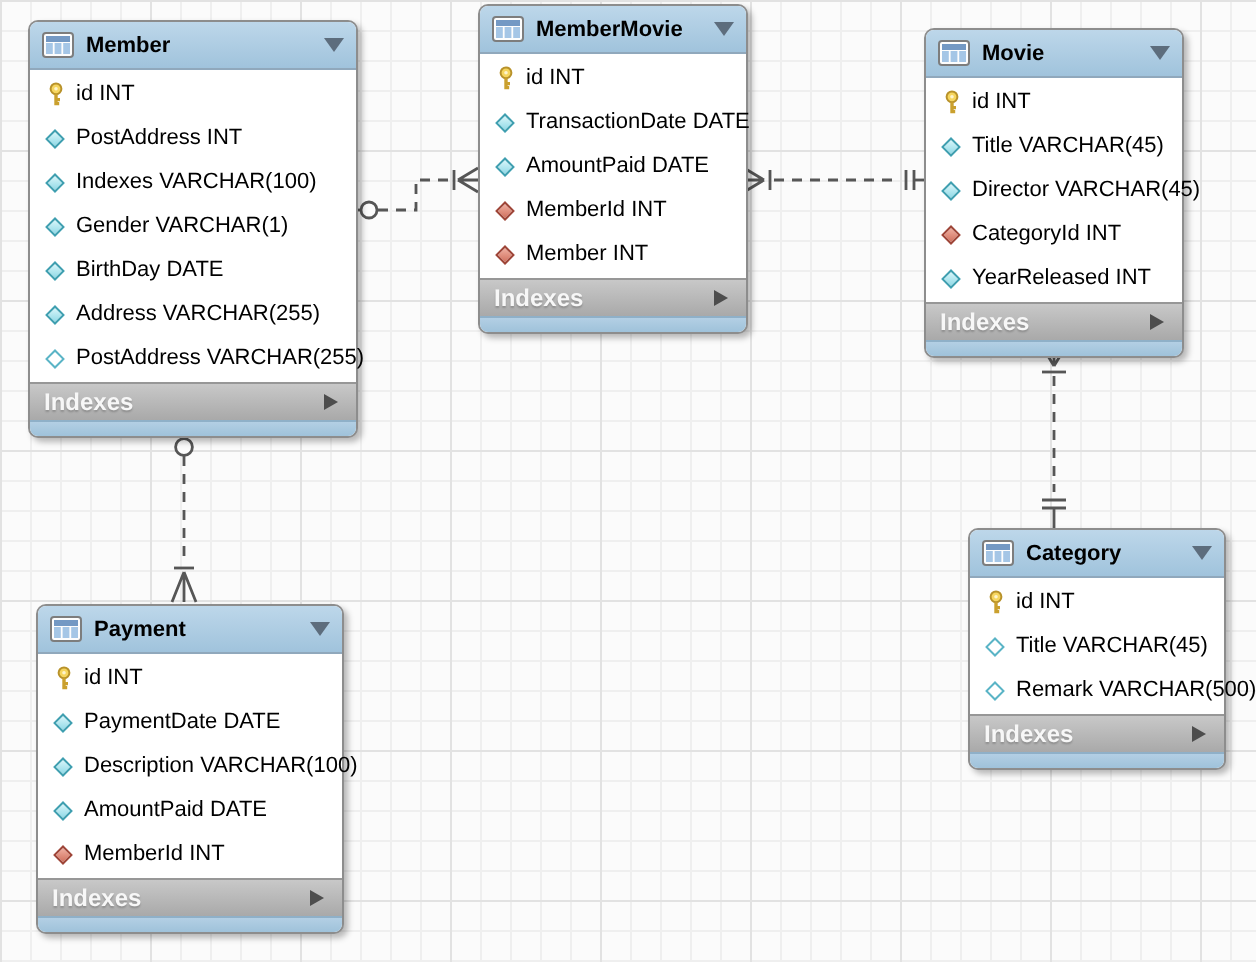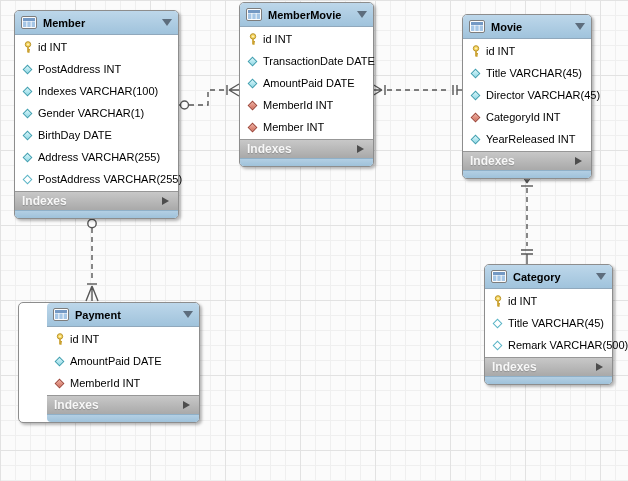--- a/index.html
+++ b/index.html
@@ -277,21 +277,21 @@
           <span class="col-label">YearReleased INT</span>
         </div>
       </div>
     <div class="tbl-footer">
       <span class="footer-label">Indexes</span>
       <span class="expand-arrow"></span>
     </div>
     <div class="tbl-strip"></div>
   </div>
 
-  <div class="table" style="left:18px; top:302px; width:152px;padding-left:28px;">
+  <div class="table" style="left:18px; top:302px; width:152px;">
     <div class="tbl-header">
       <span class="tbl-icon">
         <svg width="16" height="13" viewBox="0 0 16 13">
             <rect x="0.5" y="0.5" width="15" height="12" rx="1.5" fill="#fdfdfd" stroke="#7d7d7d"></rect>
             <rect x="2" y="2" width="12" height="3" fill="#7499c4"></rect>
             <rect x="2" y="5.5" width="3.4" height="5.5" fill="#a5c6e6"></rect>
             <rect x="6.3" y="5.5" width="3.4" height="5.5" fill="#a5c6e6"></rect>
             <rect x="10.6" y="5.5" width="3.4" height="5.5" fill="#a5c6e6"></rect>
           </svg>
       </span>
@@ -306,20 +306,32 @@
               <circle cx="5" cy="3.4" r="0.9" fill="#fdf4cf"></circle>
               <path d="M5 6.1 V11.6 M5 8.8 H7 M5 10.8 H6.6" stroke="#caa02e" stroke-width="1.7" fill="none"></path>
             </svg>
           </span>
           <span class="col-label">id INT</span>
         </div>
         <div class="tbl-row">
           <span class="icon-box">
             <span class="diamond column"></span>
           </span>
+          <span class="col-label">PaymentDate DATE</span>
+        </div>
+        <div class="tbl-row">
+          <span class="icon-box">
+            <span class="diamond column"></span>
+          </span>
+          <span class="col-label">Description VARCHAR(100)</span>
+        </div>
+        <div class="tbl-row">
+          <span class="icon-box">
+            <span class="diamond column"></span>
+          </span>
           <span class="col-label">AmountPaid DATE</span>
         </div>
         <div class="tbl-row">
           <span class="icon-box">
             <span class="diamond foreign-key"></span>
           </span>
           <span class="col-label">MemberId INT</span>
         </div>
       </div>
     <div class="tbl-footer">

